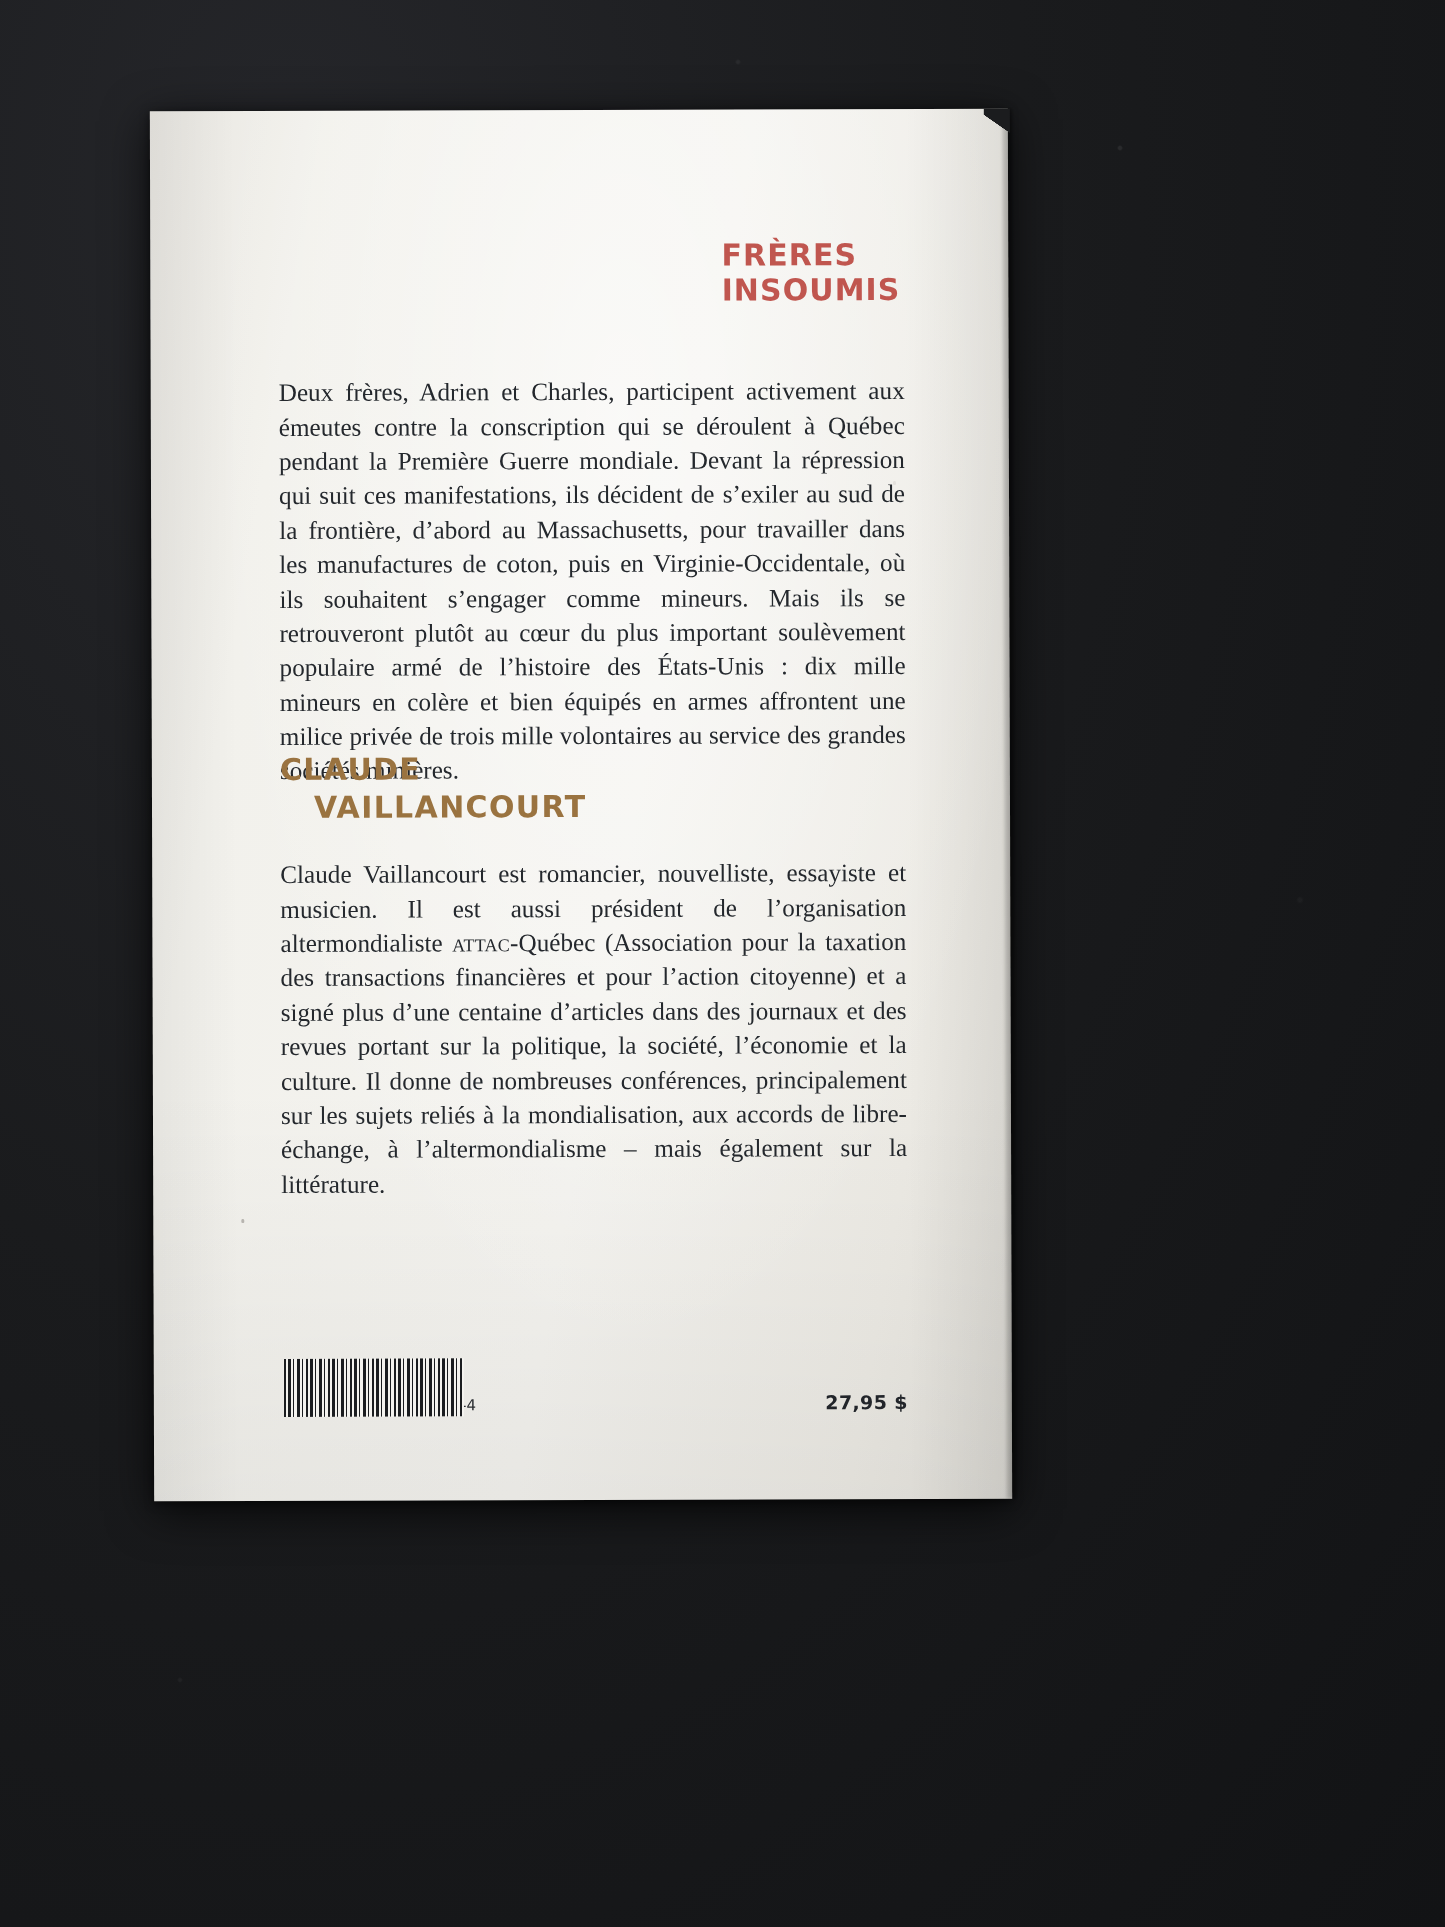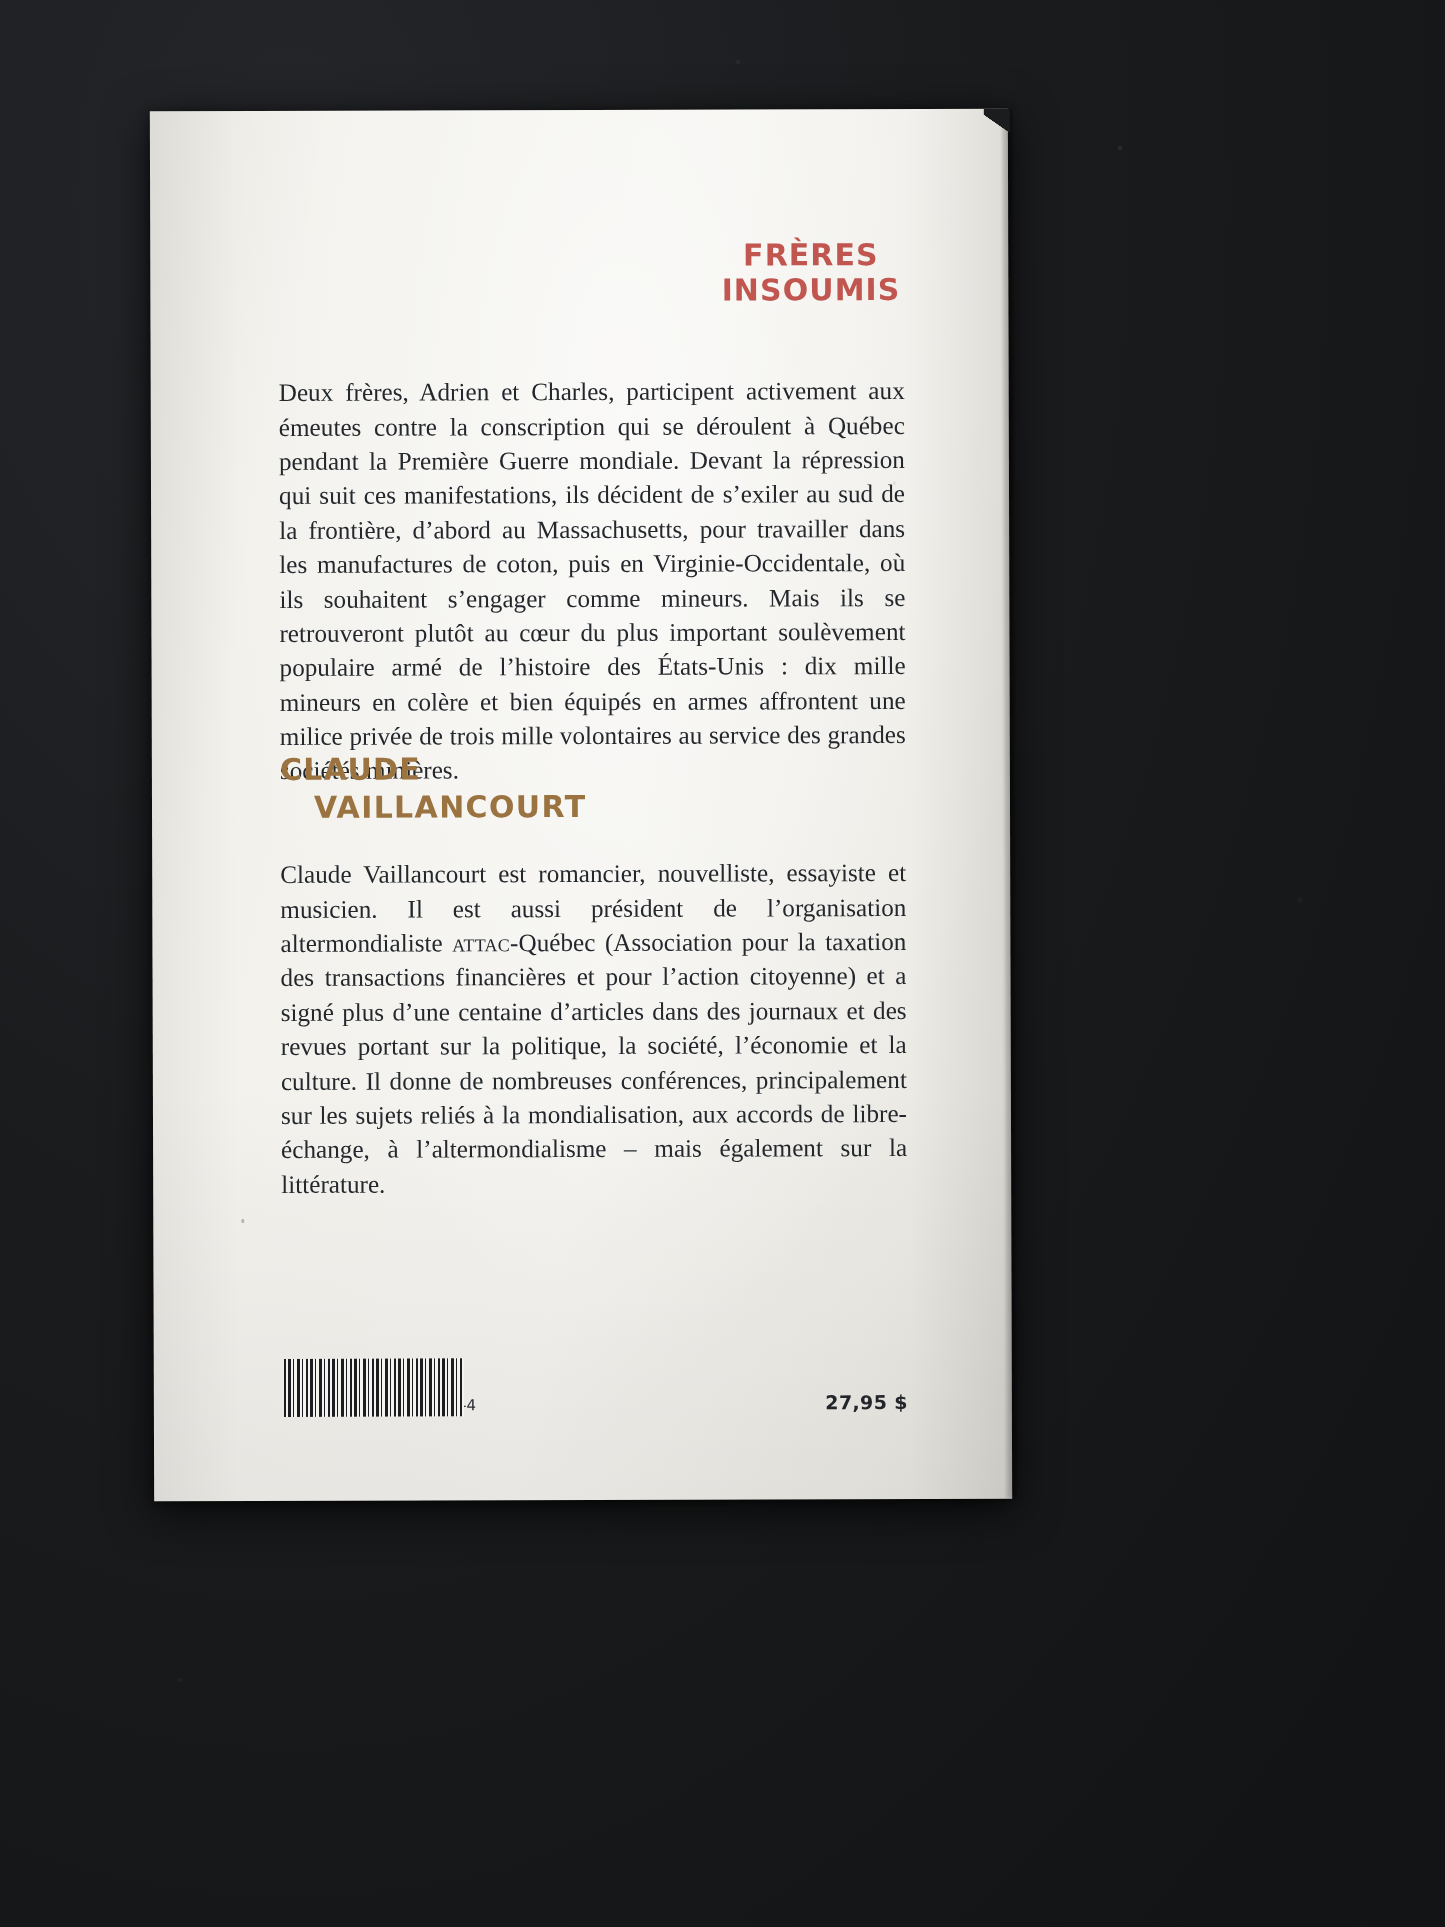--- a/index.html
+++ b/index.html
@@ -77,21 +77,21 @@
     width: 26px;
     height: 34px;
     background: linear-gradient(215deg, #1b1c1e 0 46%, rgba(27,28,30,0) 47%);
   }
 
   
   #title-block {
     position: absolute;
     right: 108px;
     top: 128px;
-    text-align: center;
+    text-align: left;
     font-family: "DejaVu Sans", sans-serif;
     font-weight: 700;
     letter-spacing: 0.035em;
     line-height: 1.18;
     font-size: 30px;
     color: #c0564f;
   }
   #title-block .t-line { display: block; }
 
   

